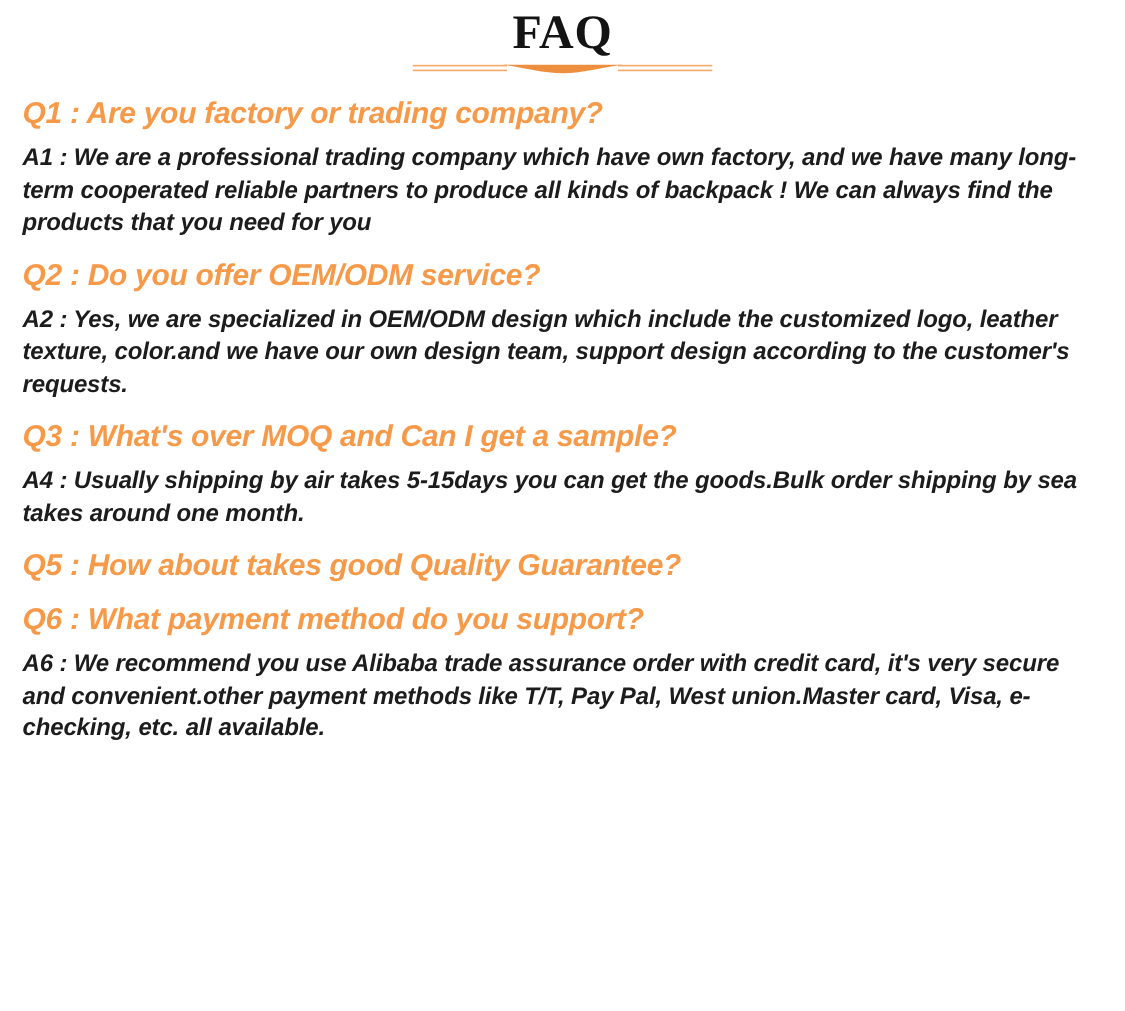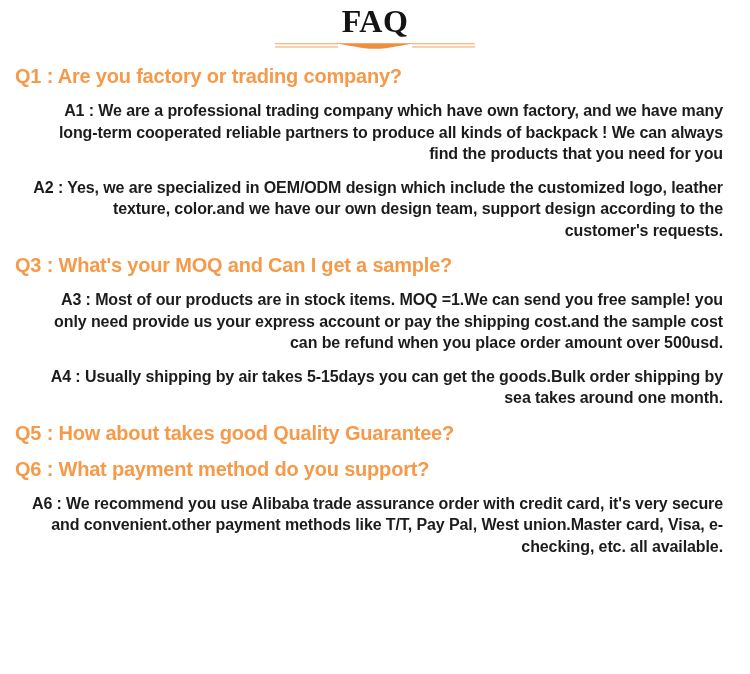--- a/index.html
+++ b/index.html
@@ -29,38 +29,38 @@
     letter-spacing: 0.5px;
   }
   .title-divider {
     margin: 2px auto 0 auto;
     width: 200px;
     height: 12px;
     display: block;
   }
   main.faq-list {
     padding: 0 15px 0 15px;
+    font-style: italic;
   }
   .faq-question {
     margin: 13px 0 7px 0;
     font-size: 20px;
     font-weight: bold;
     color: #F69A4A;
     letter-spacing: -0.2px;
     line-height: 23px;
   }
   .faq-answer {
-    margin: 12px;
+    margin: 0;
     font-size: 16px;
     font-weight: bold;
     color: #1c1c1c;
     line-height: 21.5px;
     letter-spacing: -0.1px;
     max-width: 722px;
-    text-align: right;
   }
 </style>
 </head>
 <body>
 
 <div class="page">
 
   <header class="faq-header">
     <h1 class="page-title">FAQ</h1>
     <svg class="title-divider" viewBox="0 0 200 12" xmlns="http://www.w3.org/2000/svg" aria-hidden="true">
@@ -76,26 +76,26 @@
   </header>
 
   <main class="faq-list">
 
     <section class="faq-item">
       <h2 class="faq-question">Q1 : Are you factory or trading company?</h2>
       <p class="faq-answer">A1 : We are a professional trading company which have own factory, and we have many long-term cooperated reliable partners to produce all kinds of backpack ! We can always find the products that you need for you</p>
     </section>
 
     <section class="faq-item">
+      <h2 class="faq-question">Q2 : Do you offer OEM/ODM service?</h2>
       <p class="faq-answer">A2 : Yes, we are specialized in OEM/ODM design which include the customized logo, leather texture, color.and we have our own design team, support design according to the customer's requests.</p>
     </section>
 
     <section class="faq-item">
-      <h2 class="faq-question">Q3 : What's your MOQ and Can I get a sample?</h2>
-      <p class="faq-answer">A3 : Most of our products are in stock items. MOQ =1.We can send you free sample! you only need provide us your express account or pay the shipping cost.and the sample cost can be refund when you place order amount over 500usd.</p>
+      <h2 class="faq-question">Q3 : What's over MOQ and Can I get a sample?</h2>
     </section>
 
     <section class="faq-item">
       <p class="faq-answer">A4 : Usually shipping by air takes 5-15days you can get the goods.Bulk order shipping by sea takes around one month.</p>
     </section>
 
     <section class="faq-item">
       <h2 class="faq-question">Q5 : How about takes good Quality Guarantee?</h2>
     </section>
 

